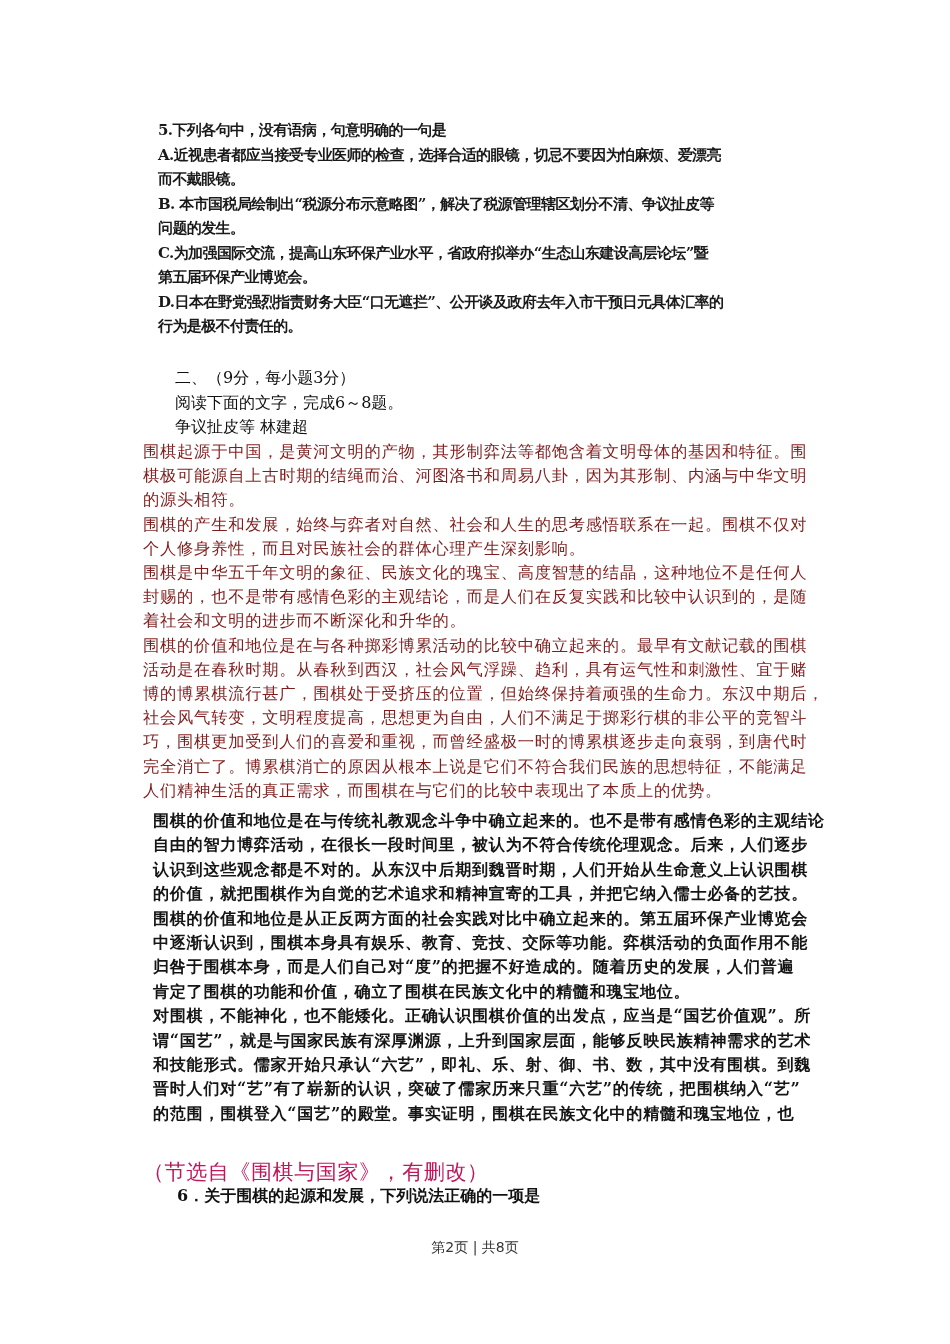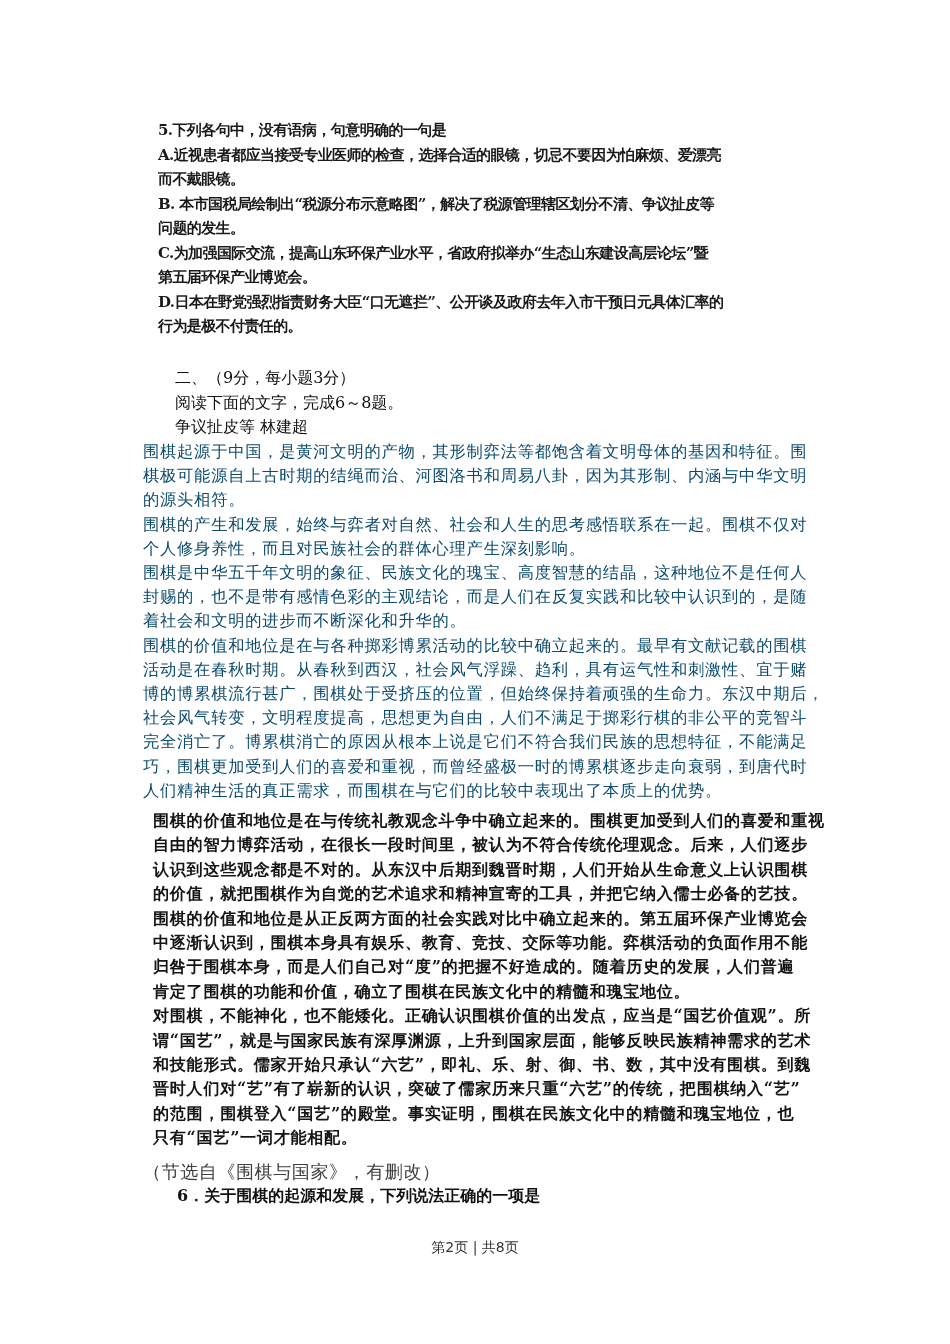--- a/index.html
+++ b/index.html
@@ -51,41 +51,41 @@
       margin-left: 32px;
     }
     
     .passage {
       left: 143px;
       top: 440px;
       font-family: "DejaVu Serif", serif;
       font-size: 16.3px;
       line-height: 24.2px;
       letter-spacing: 0.75px;
-      color: #0c4a6e;
+      color: #7f1d1d;
     }
     
     .passage-bold {
       left: 153px;
       top: 809px;
       font-family: "DejaVu Serif", serif;
       font-weight: bold;
       font-size: 16.1px;
       line-height: 24.4px;
       letter-spacing: 0.7px;
       color: #151515;
     }
     .source {
       left: 143px;
       top: 1161px;
       font-family: "DejaVu Serif", serif;
-      font-size: 18px;
+      font-size: 21px;
       line-height: 22px;
       letter-spacing: 0.6px;
-      color: #404040;
+      color: #be185d;
     }
     .q6 {
       left: 143px;
       top: 1185px;
       font-family: "DejaVu Serif", serif;
       font-weight: bold;
       font-size: 16px;
       line-height: 22px;
       color: #111;
       margin-left: 34px;
@@ -130,40 +130,39 @@
     <span class="line">的源头相符。</span>
     <span class="line">围棋的产生和发展，始终与弈者对自然、社会和人生的思考感悟联系在一起。围棋不仅对</span>
     <span class="line">个人修身养性，而且对民族社会的群体心理产生深刻影响。</span>
     <span class="line">围棋是中华五千年文明的象征、民族文化的瑰宝、高度智慧的结晶，这种地位不是任何人</span>
     <span class="line">封赐的，也不是带有感情色彩的主观结论，而是人们在反复实践和比较中认识到的，是随</span>
     <span class="line">着社会和文明的进步而不断深化和升华的。</span>
     <span class="line">围棋的价值和地位是在与各种掷彩博累活动的比较中确立起来的。最早有文献记载的围棋</span>
     <span class="line">活动是在春秋时期。从春秋到西汉，社会风气浮躁、趋利，具有运气性和刺激性、宜于赌</span>
     <span class="line">博的博累棋流行甚广，围棋处于受挤压的位置，但始终保持着顽强的生命力。东汉中期后，</span>
     <span class="line">社会风气转变，文明程度提高，思想更为自由，人们不满足于掷彩行棋的非公平的竞智斗</span>
+    <span class="line">巧，围棋更加受到人们的喜爱和重视，而曾经盛极一时的博累棋逐步走向衰弱，到唐代时</span>
     <span class="line">完全消亡了。博累棋消亡的原因从根本上说是它们不符合我们民族的思想特征，不能满足</span>
-    <span class="line">巧，围棋更加受到人们的喜爱和重视，而曾经盛极一时的博累棋逐步走向衰弱，到唐代时</span>
     <span class="line">人们精神生活的真正需求，而围棋在与它们的比较中表现出了本质上的优势。</span>
   </div>
 
   <div class="block passage-bold">
-    <span class="line">围棋的价值和地位是在与传统礼教观念斗争中确立起来的。围棋更加受到人们的喜爱和重视</span>
+    <span class="line">围棋的价值和地位是在与传统礼教观念斗争中确立起来的。也不是带有感情色彩的主观结论</span>
     <span class="line">自由的智力博弈活动，在很长一段时间里，被认为不符合传统伦理观念。后来，人们逐步</span>
     <span class="line">认识到这些观念都是不对的。从东汉中后期到魏晋时期，人们开始从生命意义上认识围棋</span>
     <span class="line">的价值，就把围棋作为自觉的艺术追求和精神宣寄的工具，并把它纳入儒士必备的艺技。</span>
     <span class="line">围棋的价值和地位是从正反两方面的社会实践对比中确立起来的。第五届环保产业博览会</span>
     <span class="line">中逐渐认识到，围棋本身具有娱乐、教育、竞技、交际等功能。弈棋活动的负面作用不能</span>
     <span class="line">归咎于围棋本身，而是人们自己对“度”的把握不好造成的。随着历史的发展，人们普遍</span>
     <span class="line">肯定了围棋的功能和价值，确立了围棋在民族文化中的精髓和瑰宝地位。</span>
     <span class="line">对围棋，不能神化，也不能矮化。正确认识围棋价值的出发点，应当是“国艺价值观”。所</span>
     <span class="line">谓“国艺”，就是与国家民族有深厚渊源，上升到国家层面，能够反映民族精神需求的艺术</span>
     <span class="line">和技能形式。儒家开始只承认“六艺”，即礼、乐、射、御、书、数，其中没有围棋。到魏</span>
     <span class="line">晋时人们对“艺”有了崭新的认识，突破了儒家历来只重“六艺”的传统，把围棋纳入“艺”</span>
     <span class="line">的范围，围棋登入“国艺”的殿堂。事实证明，围棋在民族文化中的精髓和瑰宝地位，也</span>
-    <span class="line">只有“国艺”一词才能相配。</span>
   </div>
 
   <div class="block source">（节选自《围棋与国家》，有删改）</div>
 
   <div class="block q6">6．关于围棋的起源和发展，下列说法正确的一项是</div>
 
   <div class="footer">第2页 | 共8页</div>
 
 </div>
 

